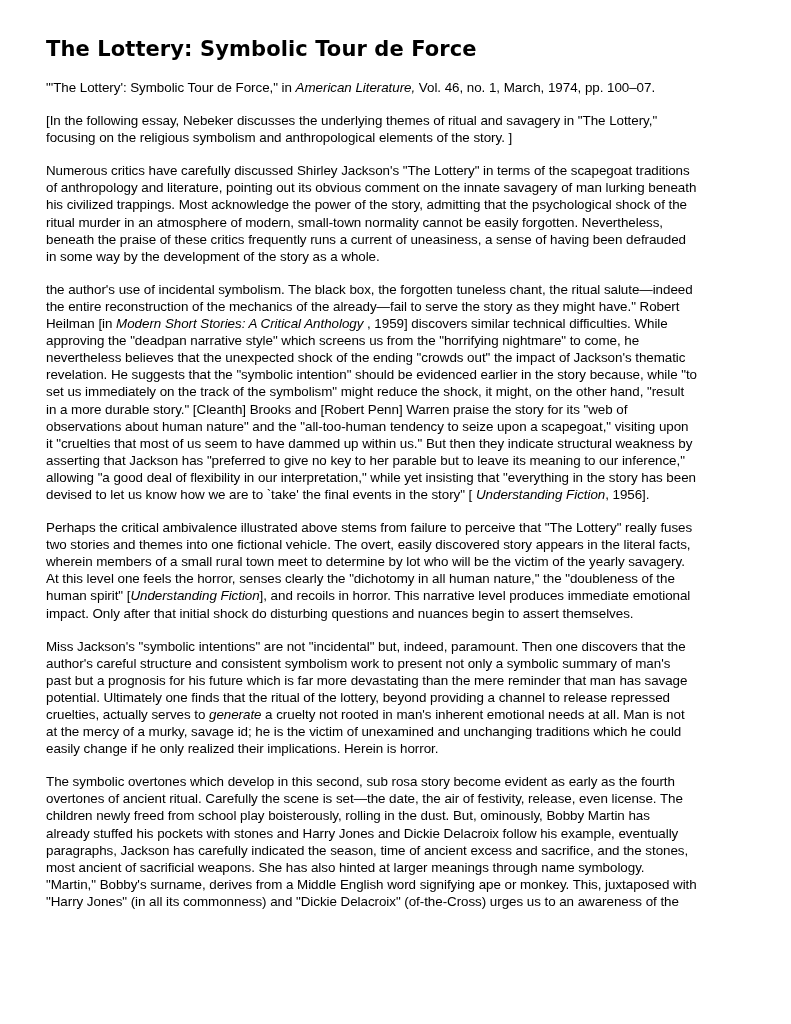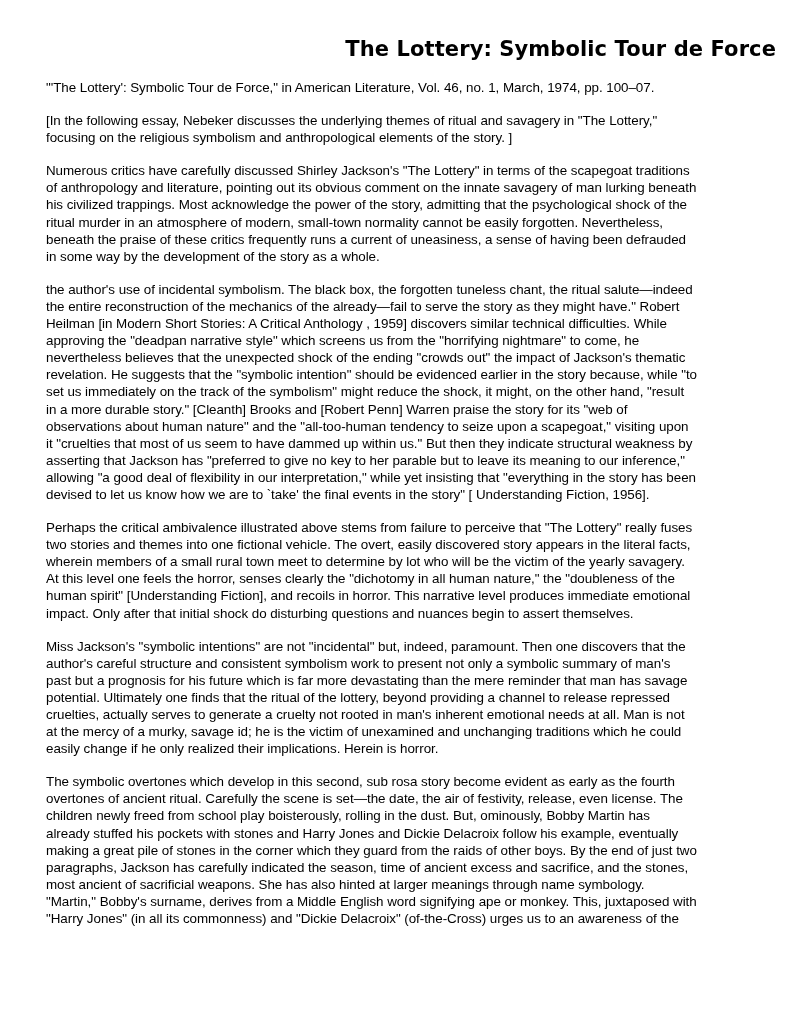--- a/index.html
+++ b/index.html
@@ -21,34 +21,33 @@
       top: 36px;
       width: 730px;
     }
     h1.title {
       font-family: "DejaVu Sans", sans-serif;
       font-weight: bold;
       font-size: 21px;
       line-height: 26px;
       margin: 0 0 17px 0;
       letter-spacing: 0.1px;
-      text-align: right;
     }
     .para {
       font-size: 13.4px;
       line-height: 17.1px;
       margin: 0 0 16px 0;
       white-space: nowrap;
       letter-spacing: -0.05px;
     }
     .line {
       display: block;
       height: 17.1px;
     }
-    .it { }
+    .it { font-style: italic; }
   </style>
 </head>
 <body>
 
 <div class="page">
   <h1 class="title">The Lottery: Symbolic Tour de Force</h1>
   <div id="body-text">
       <div class="para">
         <span class="line"><span>"'The Lottery': Symbolic Tour de Force," in </span><span class="it">American Literature,</span><span> Vol. 46, no. 1, March, 1974, pp. 100–07.</span></span>
       </div>
@@ -94,20 +93,19 @@
         <span class="line"><span>potential. Ultimately one finds that the ritual of the lottery, beyond providing a channel to release repressed</span></span>
         <span class="line"><span>cruelties, actually serves to </span><span class="it">generate</span><span> a cruelty not rooted in man's inherent emotional needs at all. Man is not</span></span>
         <span class="line"><span>at the mercy of a murky, savage id; he is the victim of unexamined and unchanging traditions which he could</span></span>
         <span class="line"><span>easily change if he only realized their implications. Herein is horror.</span></span>
       </div>
       <div class="para">
         <span class="line"><span>The symbolic overtones which develop in this second, sub rosa story become evident as early as the fourth</span></span>
         <span class="line"><span>overtones of ancient ritual. Carefully the scene is set—the date, the air of festivity, release, even license. The</span></span>
         <span class="line"><span>children newly freed from school play boisterously, rolling in the dust. But, ominously, Bobby Martin has</span></span>
         <span class="line"><span>already stuffed his pockets with stones and Harry Jones and Dickie Delacroix follow his example, eventually</span></span>
-        <span class="line"><span>making a great pile of stones in the corner which they guard from the raids of other boys. By the end of just two</span></span>
         <span class="line"><span>paragraphs, Jackson has carefully indicated the season, time of ancient excess and sacrifice, and the stones,</span></span>
         <span class="line"><span>most ancient of sacrificial weapons. She has also hinted at larger meanings through name symbology.</span></span>
         <span class="line"><span>"Martin," Bobby's surname, derives from a Middle English word signifying ape or monkey. This, juxtaposed with</span></span>
         <span class="line"><span>"Harry Jones" (in all its commonness) and "Dickie Delacroix" (of-the-Cross) urges us to an awareness of the</span></span>
       </div>
     </div>
 </div>
 
 </body></html>

